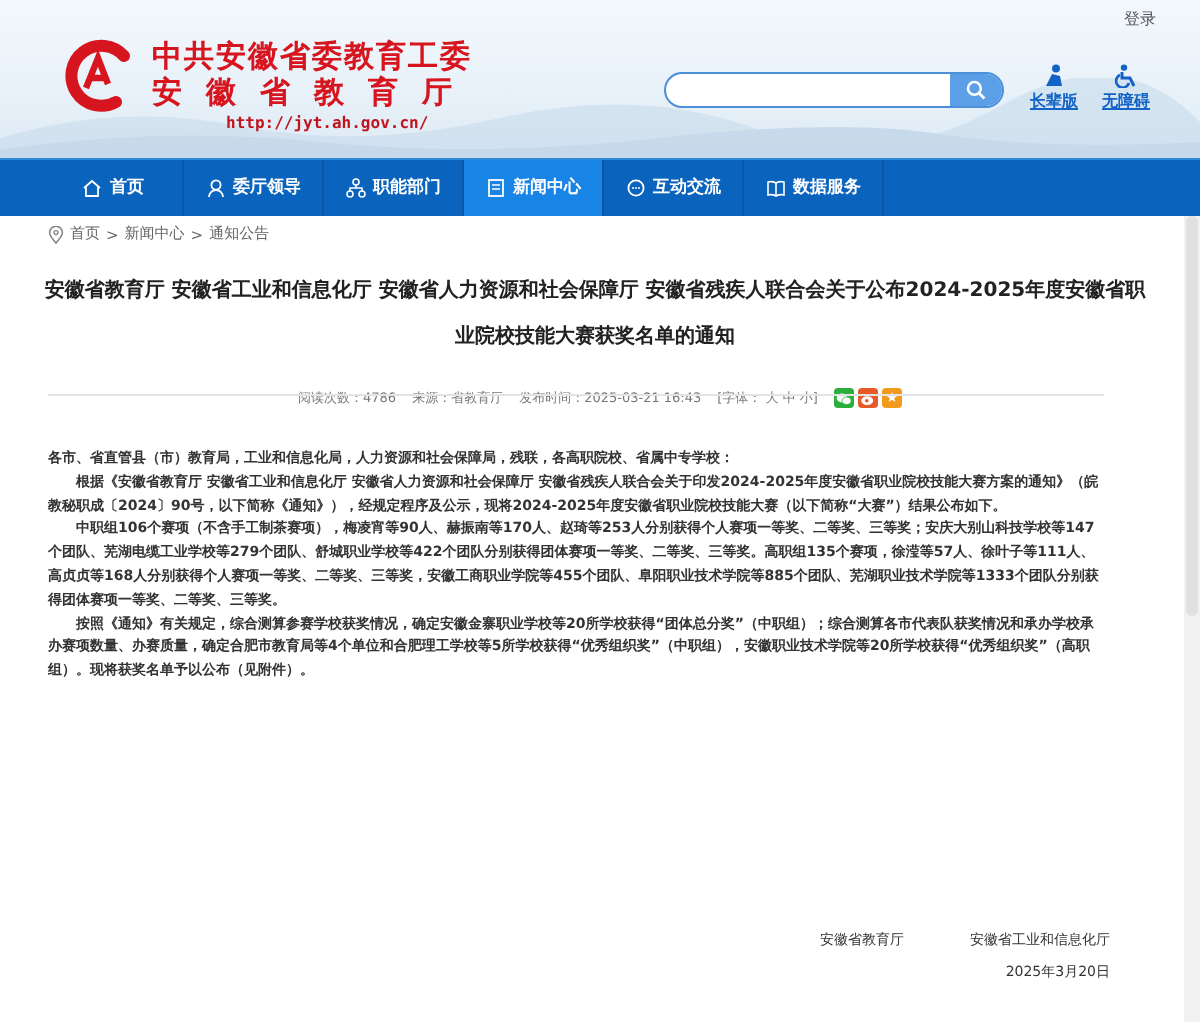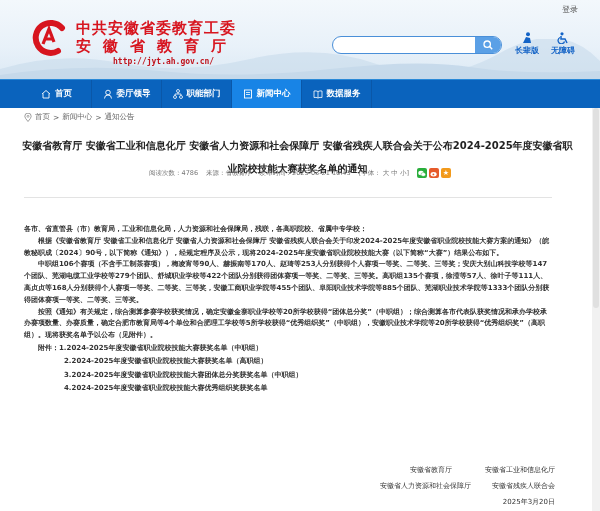--- a/index.html
+++ b/index.html
@@ -8,35 +8,35 @@
   .header { position: relative; width: 600px; height: 79px;
     background: linear-gradient(180deg, #f3f8fc 0%, #e8f1f9 60%, #dce9f4 100%); overflow: hidden; }
   .mountain { position: absolute; bottom: 0; left: 0; width: 600px; height: 40px; opacity: .6; }
   .logo { position: absolute; left: 32px; top: 18px; width: 34px; height: 38px; }
   .logo-title { position: absolute; left: 76px; top: 20px; color: #d7151f; font-weight: bold; font-size: 15px; letter-spacing: 1px; line-height: 17px; }
   .logo-sub { position: absolute; left: 76px; top: 38px; color: #d7151f; font-weight: bold; font-size: 15px; letter-spacing: 12px; line-height: 17px; }
   .logo-url { position: absolute; left: 113px; top: 57px; color: #c0141d; font-weight: bold; font-size: 8px; font-family: "DejaVu Sans Mono", monospace; }
   .login { position: absolute; right: 22px; top: 4px; font-size: 8px; color: #555; }
   .search { position: absolute; left: 332px; top: 36px; width: 170px; height: 18px; border: 1.5px solid #4a8fd8; border-radius: 10px; background: #fff; overflow: hidden; }
   .search-btn { position: absolute; right: 0; top: 0; width: 26px; height: 100%; background: #5ba0e6; display:flex; align-items:center; justify-content:center; }
-  .tool { position: absolute; top: 32px; width: 30px; text-align: center; color: #1363c6; font-size: 8px; font-weight: bold; }
+  .tool { position: absolute; top: 32px; width: 30px; text-align: center; color: #1363c6; font-size: 8px; font-weight: bold; text-decoration: underline; }
   .tool svg { display: block; margin: 0 auto 1px; }
 
   .nav { position: absolute; top: 79px; left: 0; width: 600px; height: 29px; background: #0a63bd; border-top: 1px solid #2a8ad8; display: flex; padding-left: 22px; }
   .nav-item { width: 70px; height: 28px; display: flex; align-items: center; justify-content: center; color: #fff; font-size: 8.5px; font-weight: bold; border-right: 1px solid #0a57a8; gap: 4px; }
   .nav-item.active { background: #1884e6; }
   .nav-item svg { width: 10px; height: 10px; }
 
   .breadcrumb { position: absolute; top: 112px; left: 24px; font-size: 7.5px; color: #666; display: flex; align-items: center; gap: 3px; }
 
   .scrollbar { position: absolute; right: 0; top: 108px; width: 8px; height: 403px; background: #f1f1f1; }
   .scroll-thumb { position: absolute; right: 1px; top: 0; width: 6px; height: 200px; background: #e0e0e0; border-radius: 3px;}
 
   .title { position: absolute; top: 134px; left: 20px; width: 555px; text-align: center; font-size: 10px; font-weight: bold; color: #222; line-height: 23px; }
-  .meta { position: absolute; top: 168px; left: 0; width: 600px; text-align: center; font-size: 6.5px; color: #777; display: flex; justify-content: center; align-items: center; gap: 8px; }
+  .meta { position: absolute; top: 194px; left: 0; width: 600px; text-align: center; font-size: 6.5px; color: #777; display: flex; justify-content: center; align-items: center; gap: 8px; }
   .meta-share { display: inline-flex; gap: 2px; }
   .share { width: 10px; height: 10px; border-radius: 2px; display: inline-flex; align-items: center; justify-content: center; color: #fff; font-size: 7px; }
   .divider { position: absolute; top: 197px; left: 24px; width: 528px; height: 1px; background: #e3e3e3; }
 
   .body { position: absolute; top: 224px; left: 24px; width: 527px; font-size: 7px; color: #333; line-height: 11.8px; font-weight: bold; }
   .body p { text-indent: 14px; }
   .body p.no-indent { text-indent: 0; }
   .attach { padding-left: 14px; }
   .attach-line { line-height: 13.5px; }
   .attach-line.sub { padding-left: 26px; }
@@ -113,20 +113,29 @@
         <path d="M5 3.5 V5 M2 6.5 V5 H8 V6.5" fill="none" stroke="#fff" stroke-width="0.8"></path>
       </svg>
     <span>职能部门</span>
   </div>
   <div class="nav-item active">
     <svg viewBox="0 0 10 10">
         <rect x="1.5" y="1" width="7" height="8" fill="none" stroke="#fff" stroke-width="0.9"></rect>
         <path d="M3 3.5 H7 M3 5.5 H7" stroke="#fff" stroke-width="0.8"></path>
       </svg>
     <span>新闻中心</span>
+  </div>
+  <div class="nav-item">
+    <svg viewBox="0 0 10 10">
+        <circle cx="5" cy="5" r="3.8" fill="none" stroke="#fff" stroke-width="0.9"></circle>
+        <circle cx="3.5" cy="5" r="0.5" fill="#fff"></circle>
+        <circle cx="5" cy="5" r="0.5" fill="#fff"></circle>
+        <circle cx="6.5" cy="5" r="0.5" fill="#fff"></circle>
+      </svg>
+    <span>互动交流</span>
   </div>
   <div class="nav-item">
     <svg viewBox="0 0 10 10">
         <path d="M5 2.5 Q3 1.5 1 2 V8.5 Q3 8 5 9 Q7 8 9 8.5 V2 Q7 1.5 5 2.5 V9" fill="none" stroke="#fff" stroke-width="0.8"></path>
       </svg>
     <span>数据服务</span>
   </div>
 </div>
 
 <div class="breadcrumb">
@@ -169,35 +178,25 @@
     <span class="share" style="background:#f29a1c">★</span>
   </span>
 </div>
 <div class="divider"></div>
 
 <div class="body">
   <p class="no-indent">各市、省直管县（市）教育局，工业和信息化局，人力资源和社会保障局，残联，各高职院校、省属中专学校：</p>
   <p>根据《安徽省教育厅 安徽省工业和信息化厅 安徽省人力资源和社会保障厅 安徽省残疾人联合会关于印发2024-2025年度安徽省职业院校技能大赛方案的通知》（皖教秘职成〔2024〕90号，以下简称《通知》），经规定程序及公示，现将2024-2025年度安徽省职业院校技能大赛（以下简称“大赛”）结果公布如下。</p>
   <p>中职组106个赛项（不含手工制茶赛项），梅凌宵等90人、赫振南等170人、赵琦等253人分别获得个人赛项一等奖、二等奖、三等奖；安庆大别山科技学校等147个团队、芜湖电缆工业学校等279个团队、舒城职业学校等422个团队分别获得团体赛项一等奖、二等奖、三等奖。高职组135个赛项，徐滢等57人、徐叶子等111人、高贞贞等168人分别获得个人赛项一等奖、二等奖、三等奖，安徽工商职业学院等455个团队、阜阳职业技术学院等885个团队、芜湖职业技术学院等1333个团队分别获得团体赛项一等奖、二等奖、三等奖。</p>
   <p>按照《通知》有关规定，综合测算参赛学校获奖情况，确定安徽金寨职业学校等20所学校获得“团体总分奖”（中职组）；综合测算各市代表队获奖情况和承办学校承办赛项数量、办赛质量，确定合肥市教育局等4个单位和合肥理工学校等5所学校获得“优秀组织奖”（中职组），安徽职业技术学院等20所学校获得“优秀组织奖”（高职组）。现将获奖名单予以公布（见附件）。</p>
-  <div class="attach">
-    <div class="attach-line"><span>附件：</span><span>1.2024-2025年度安徽省职业院校技能大赛获奖名单（中职组）</span></div>
-    <div class="attach-line sub">2.2024-2025年度安徽省职业院校技能大赛获奖名单（高职组）</div>
-    <div class="attach-line sub">3.2024-2025年度安徽省职业院校技能大赛团体总分奖获奖名单（中职组）</div>
-    <div class="attach-line sub">4.2024-2025年度安徽省职业院校技能大赛优秀组织奖获奖名单</div>
-  </div>
 </div>
 
 <div class="sign">
   <div class="sign-row">
     <span style="padding-left:30px">安徽省教育厅</span>
     <span>安徽省工业和信息化厅</span>
   </div>
-  <div class="sign-row">
-    <span>安徽省人力资源和社会保障厅</span>
-    <span>安徽省残疾人联合会</span>
-  </div>
   <div class="sign-date">2025年3月20日</div>
 </div>
 
 <div class="scrollbar">
     <div class="scroll-thumb"></div>
   </div>
 
 </body></html>

